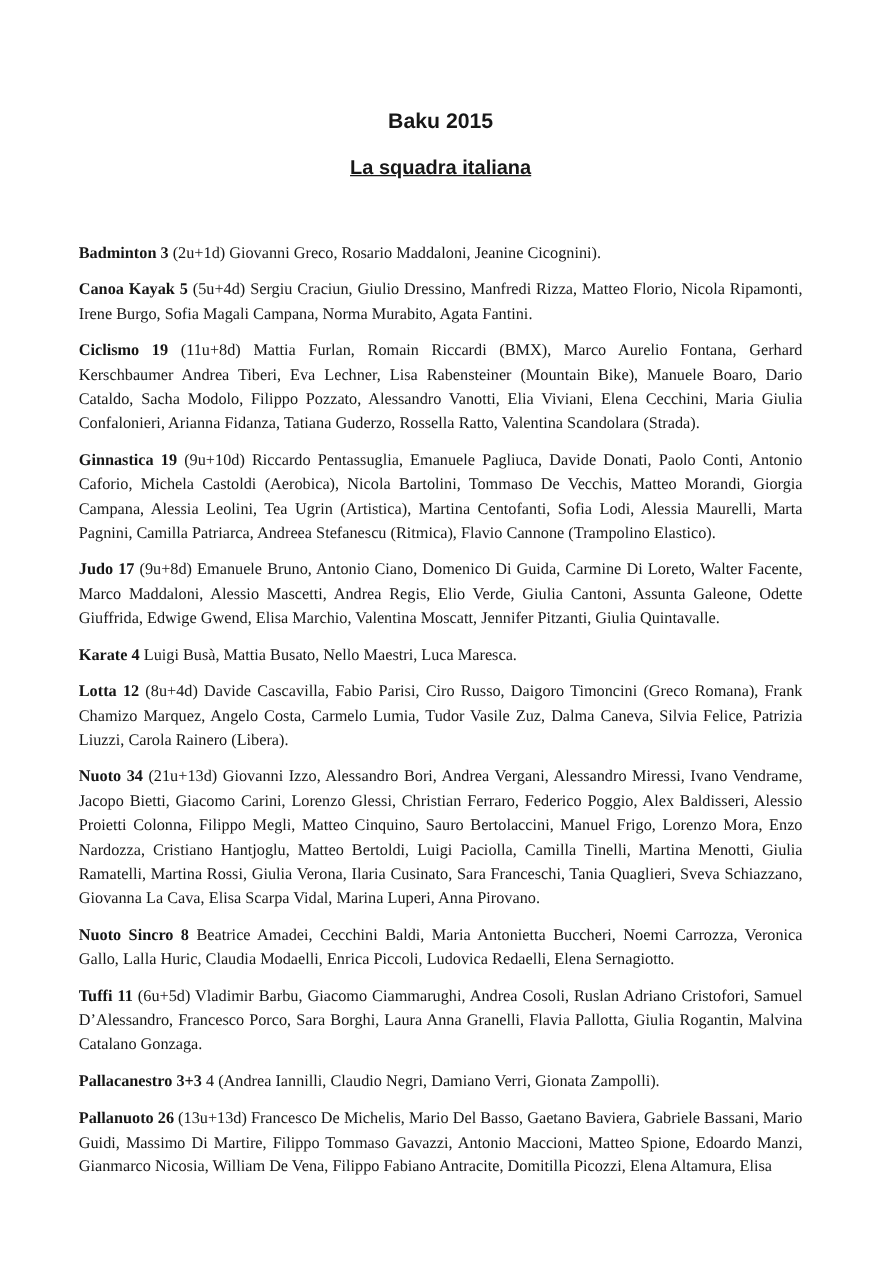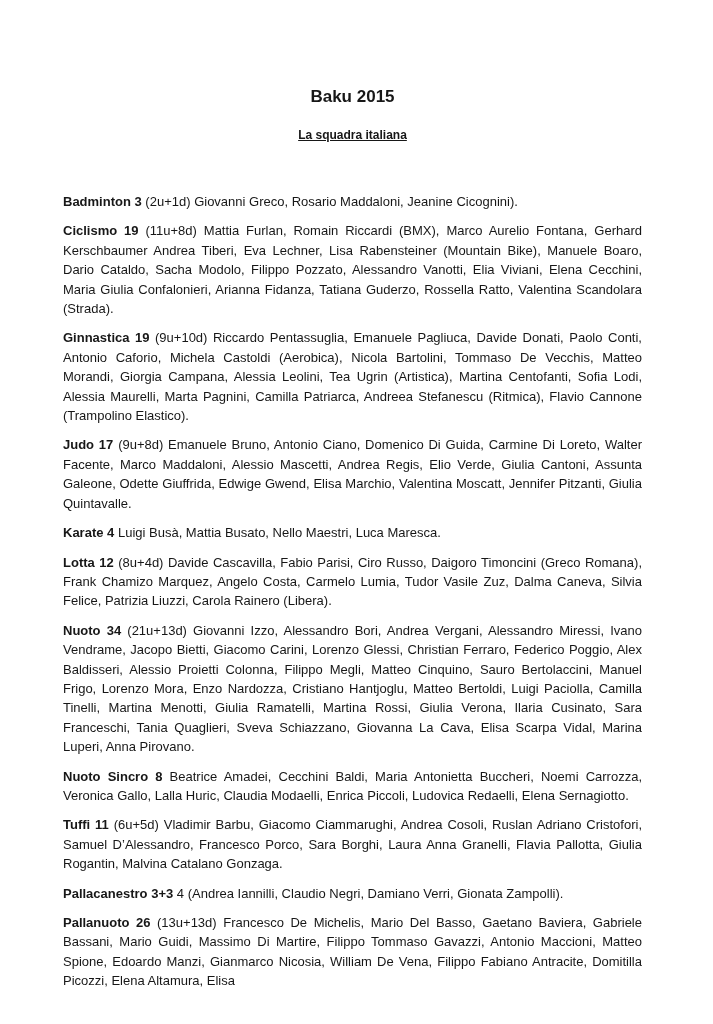--- a/index.html
+++ b/index.html
@@ -24,50 +24,52 @@
   .doc-title {
     margin: 0;
     text-align: center;
     font-size: 17px;
     font-weight: bold;
     line-height: 22px;
   }
   .doc-subtitle {
     margin: 17px 0 0 0;
     text-align: center;
-    font-size: 12px;
+    font-size: 16px;
     font-weight: bold;
     text-decoration: underline;
     line-height: 20px;
   }
   .entries {
     margin-top: 47px;
   }
   .entry {
     margin: 0 0 10px 0;
     font-size: 13px;
     line-height: 19.4px;
     text-align: justify;
+    font-family: Liberation Serif, serif;
   }
   .entry .sport {
     font-weight: bold;
   }
 </style>
 </head>
 <body>
 
 <div class="page">
 
   <h1 class="doc-title">Baku 2015</h1>
   <h2 class="doc-subtitle">La squadra italiana</h2>
 
   <div class="entries">
 
     <p class="entry"><span class="sport">Badminton 3</span> <span>(2u+1d) Giovanni Greco, Rosario Maddaloni, Jeanine Cicognini).</span></p>
 
+    <p class="entry"><span class="sport">Canoa Kayak 5</span> <span>(5u+4d) Sergiu Craciun, Giulio Dressino, Manfredi Rizza, Matteo Florio, Nicola Ripamonti, Irene Burgo, Sofia Magali Campana, Norma Murabito, Agata Fantini.</span></p>
 
     <p class="entry"><span class="sport">Ciclismo 19</span> <span>(11u+8d) Mattia Furlan, Romain Riccardi (BMX), Marco Aurelio Fontana, Gerhard Kerschbaumer Andrea Tiberi, Eva Lechner, Lisa Rabensteiner (Mountain Bike), Manuele Boaro, Dario Cataldo, Sacha Modolo, Filippo Pozzato, Alessandro Vanotti, Elia Viviani, Elena Cecchini, Maria Giulia Confalonieri, Arianna Fidanza, Tatiana Guderzo, Rossella Ratto, Valentina Scandolara (Strada).</span></p>
 
     <p class="entry"><span class="sport">Ginnastica 19</span> <span>(9u+10d) Riccardo Pentassuglia, Emanuele Pagliuca, Davide Donati, Paolo Conti, Antonio Caforio, Michela Castoldi (Aerobica), Nicola Bartolini, Tommaso De Vecchis, Matteo Morandi, Giorgia Campana, Alessia Leolini, Tea Ugrin (Artistica), Martina Centofanti, Sofia Lodi, Alessia Maurelli, Marta Pagnini, Camilla Patriarca, Andreea Stefanescu (Ritmica), Flavio Cannone (Trampolino Elastico).</span></p>
 
     <p class="entry"><span class="sport">Judo 17</span> <span>(9u+8d) Emanuele Bruno, Antonio Ciano, Domenico Di Guida, Carmine Di Loreto, Walter Facente, Marco Maddaloni, Alessio Mascetti, Andrea Regis, Elio Verde, Giulia Cantoni, Assunta Galeone, Odette Giuffrida, Edwige Gwend, Elisa Marchio, Valentina Moscatt, Jennifer Pitzanti, Giulia Quintavalle.</span></p>
 
     <p class="entry"><span class="sport">Karate 4</span> <span>Luigi Busà, Mattia Busato, Nello Maestri, Luca Maresca.</span></p>
 
     <p class="entry"><span class="sport">Lotta 12</span> <span>(8u+4d) Davide Cascavilla, Fabio Parisi, Ciro Russo, Daigoro Timoncini (Greco Romana), Frank Chamizo Marquez, Angelo Costa, Carmelo Lumia, Tudor Vasile Zuz, Dalma Caneva, Silvia Felice, Patrizia Liuzzi, Carola Rainero (Libera).</span></p>

